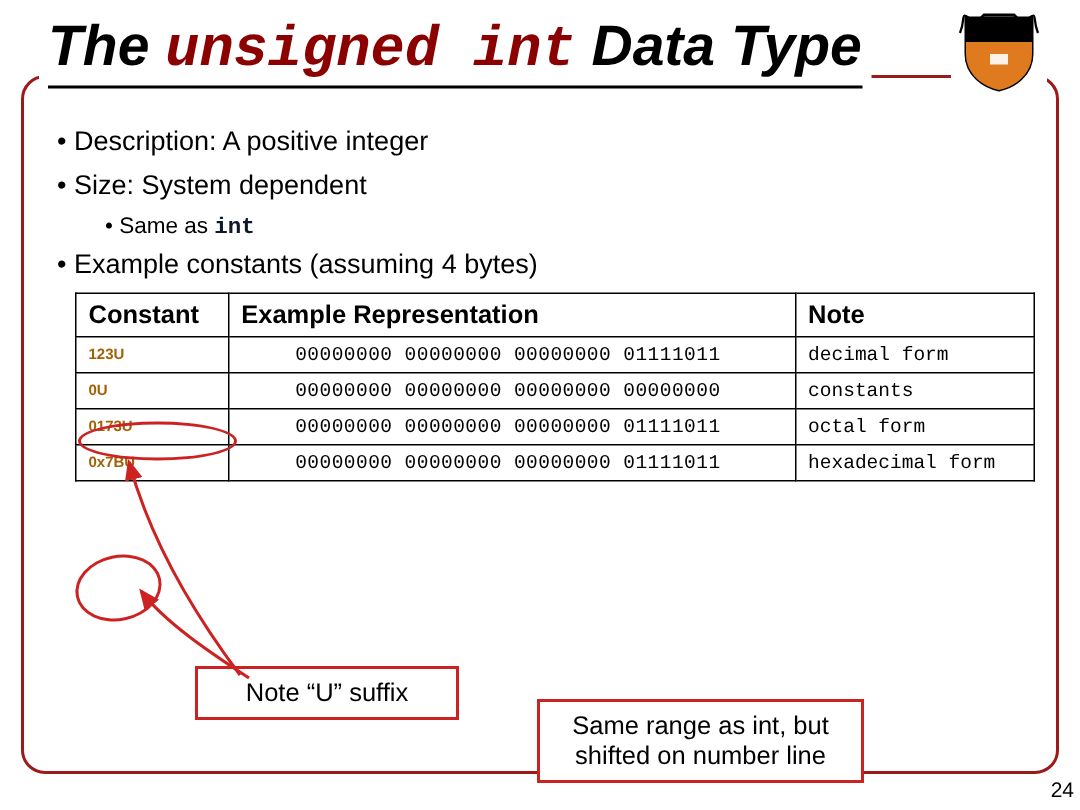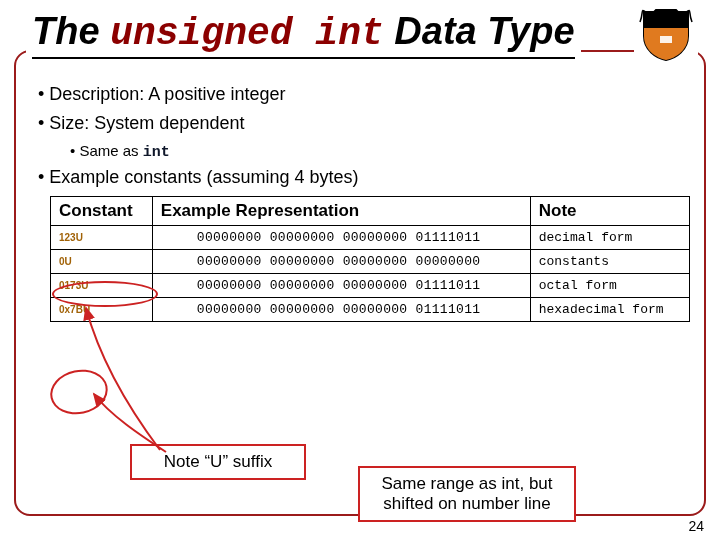--- a/index.html
+++ b/index.html
@@ -85,21 +85,21 @@
   .note-box {
     position: absolute;
     border: 2px solid #cc2222;
     background: #fff;
     padding: 6px 10px;
     font-size: 17px;
     text-align: center;
   }
   .page-num {
     position: absolute;
-    right: 16px; bottom: 6px;
+    right: 4px; bottom: 6px;
     font-size: 14px;
   }
   svg.arrow {
     position: absolute;
     z-index: 6;
     pointer-events: none;
   }
 </style>
 </head>
 <body>

